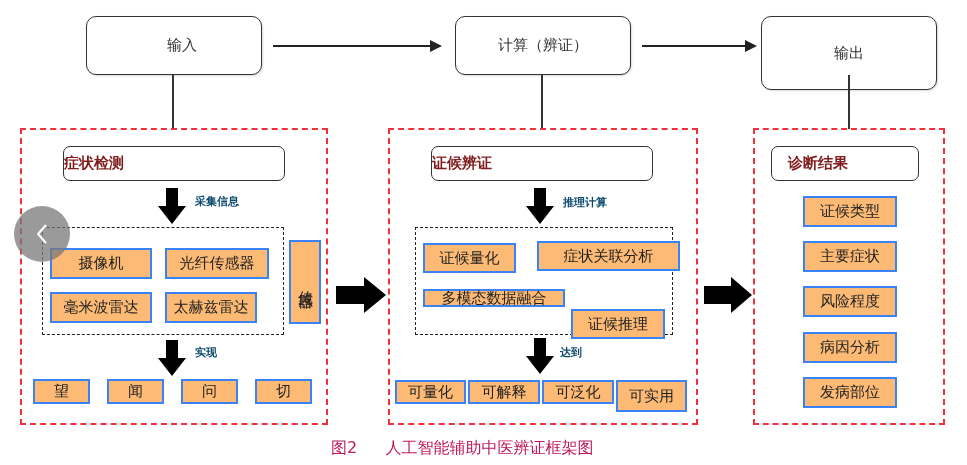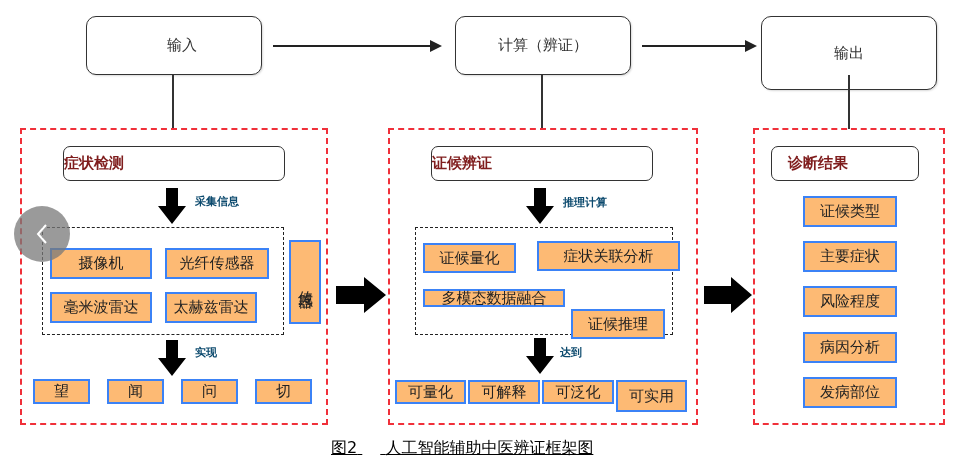--- a/index.html
+++ b/index.html
@@ -14,21 +14,21 @@
   .red-frame { border:2px dashed #f0303a; }
   .head-box { border:1.6px solid #333; border-radius:7px; background:#fff;
               display:flex; align-items:center; justify-content:flex-start;
               font-size:15px; font-weight:bold; color:#7f1d1d; }
   .sq { border:2px solid #3b82f6; background:#fdba74; display:flex; align-items:center;
         justify-content:center; font-size:15px; font-weight:normal; color:#222;
         white-space:nowrap; }
   .blk-frame { border:1.6px dashed #222; }
   .label { font-size:11px; font-weight:bold; color:#0c4a6e; white-space:nowrap; }
   .vtext { writing-mode:vertical-rl; text-orientation:upright; letter-spacing:2px; }
-  .caption { font-size:16px; color:#000000; white-space:nowrap;text-decoration:underline; }
+  .caption { font-size:16px; color:#be185d; white-space:nowrap; }
   .nav-circle { width:56px; height:56px; border-radius:50%; background:rgba(120,120,120,0.75);
                 display:flex; align-items:center; justify-content:center; }
 </style>
 </head>
 <body>
 
 <div class="abs top-box" style="left:86px;top:16px;width:176px;height:59px;padding-left:16px;">
   <span>输入</span>
 </div>
 <div class="abs hline" style="left:273px;top:45px;width:160px;"></div>

